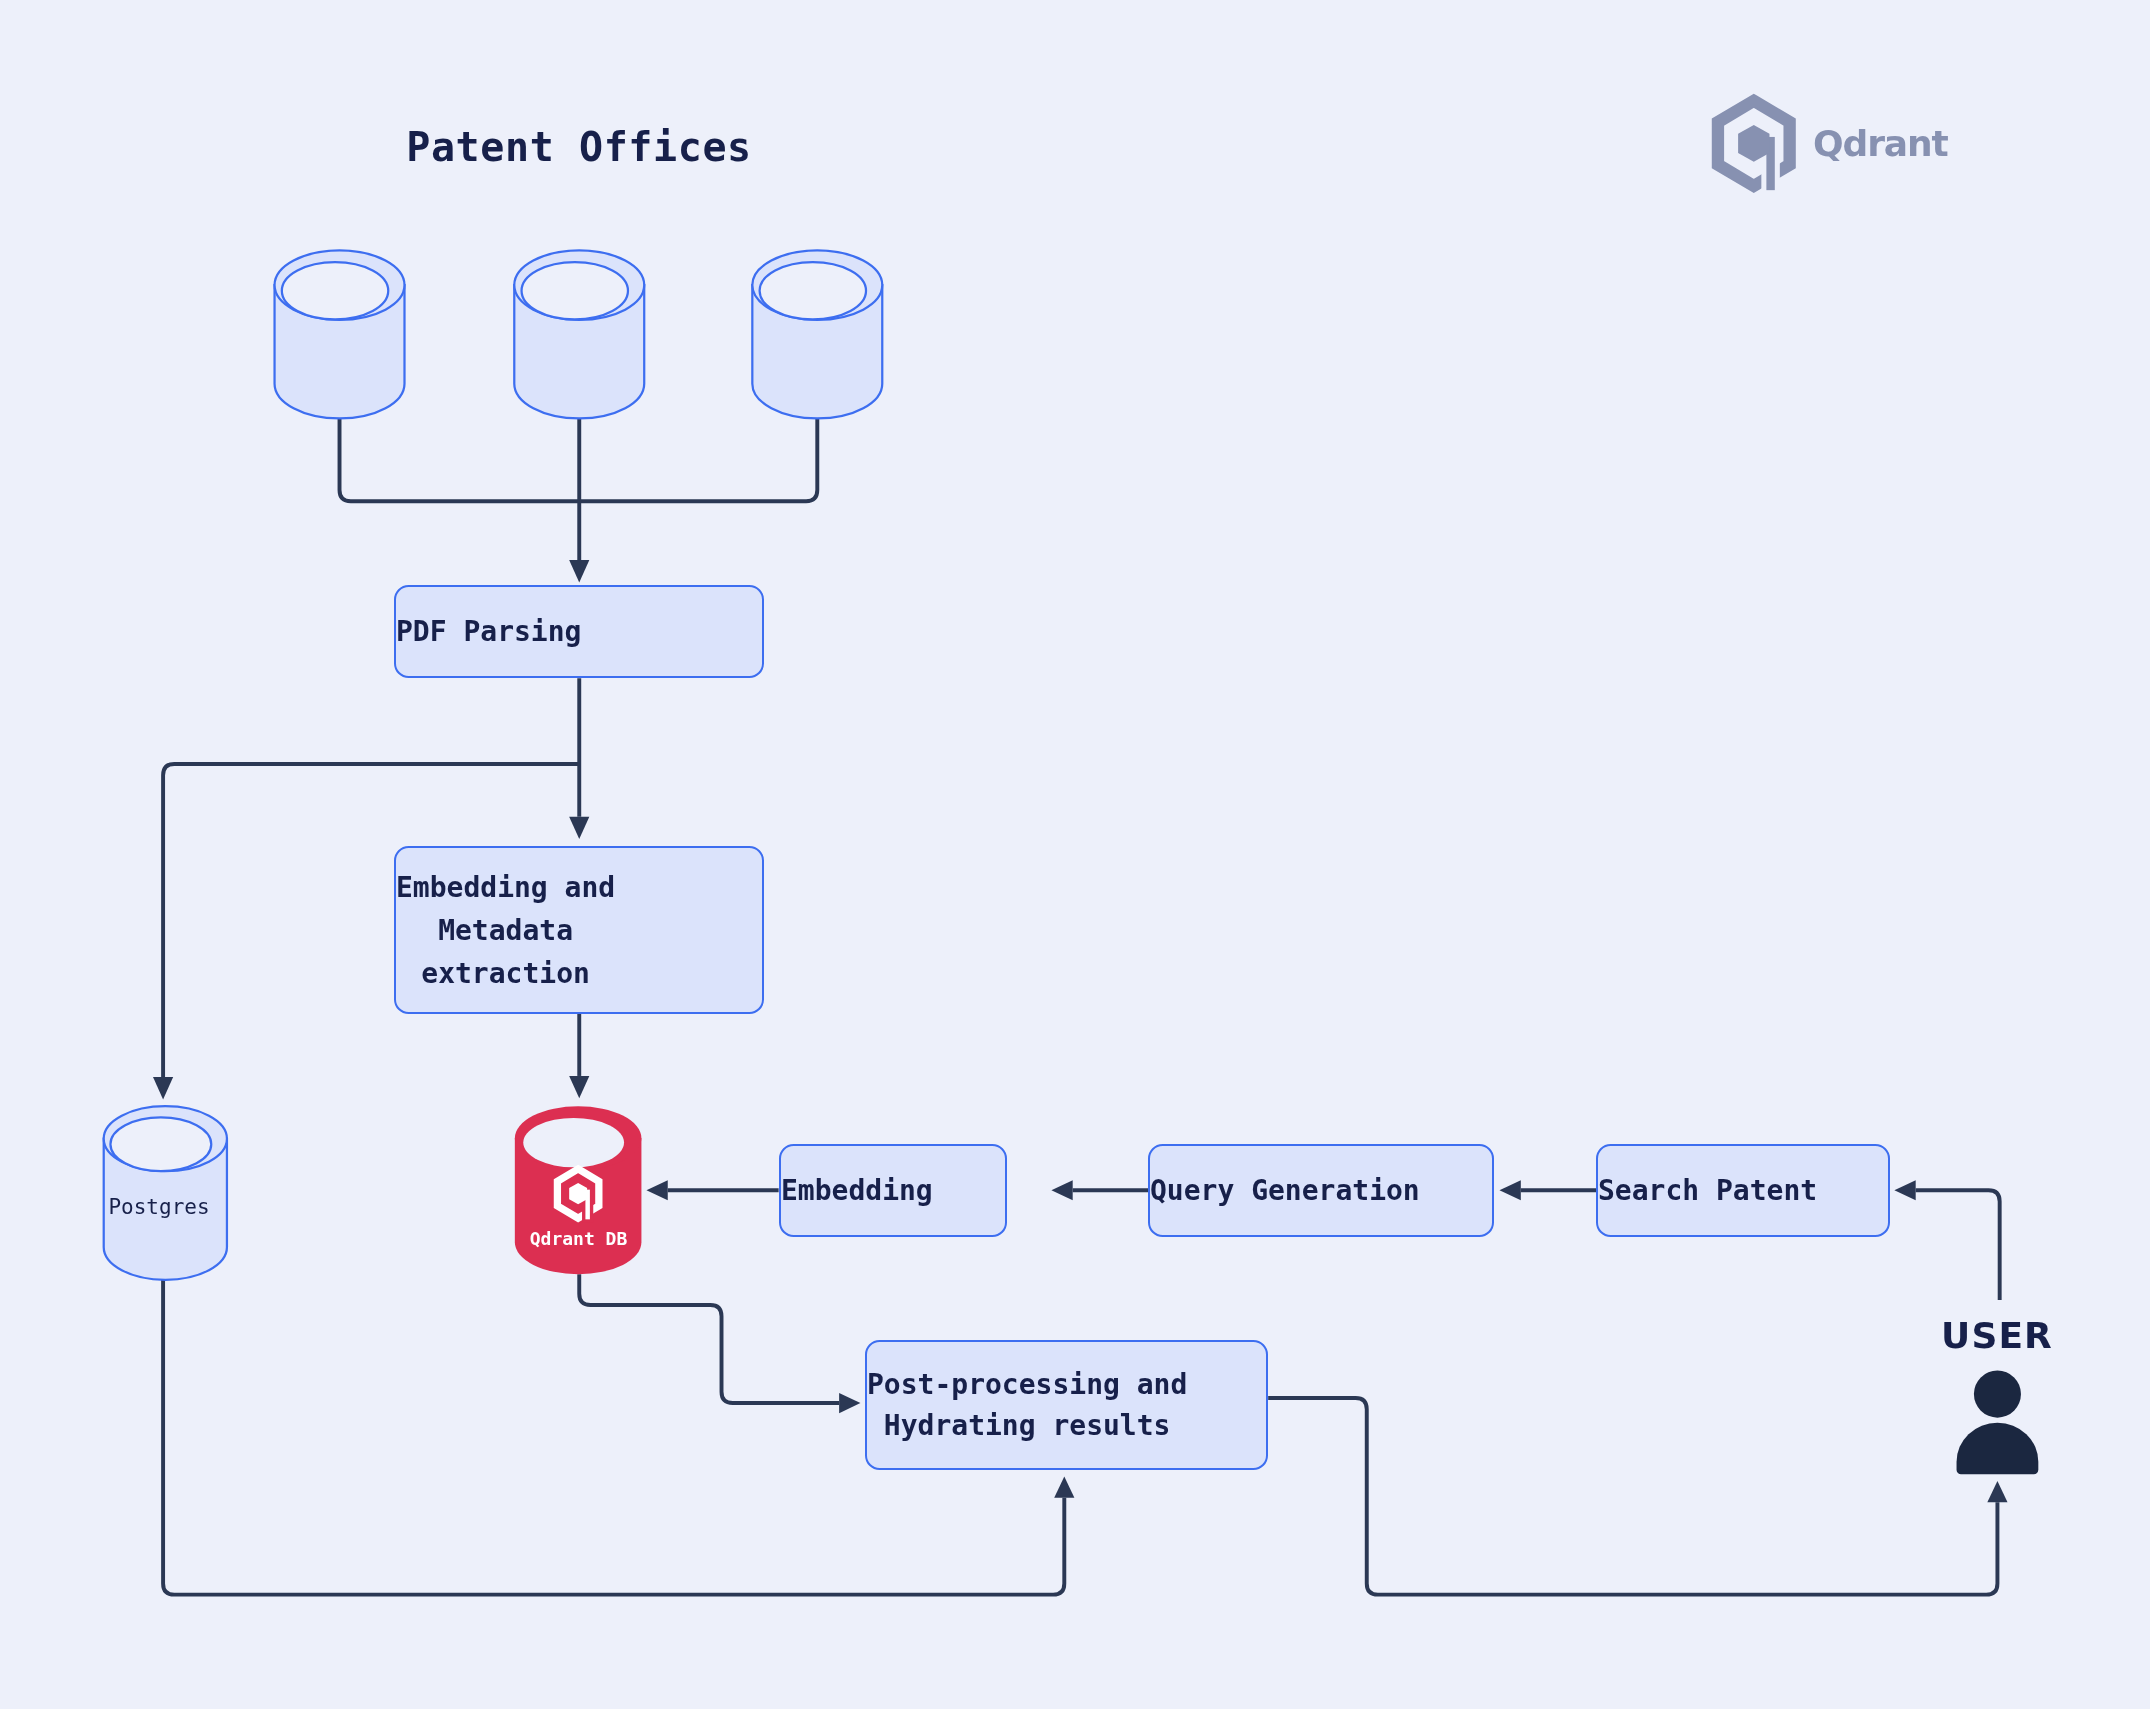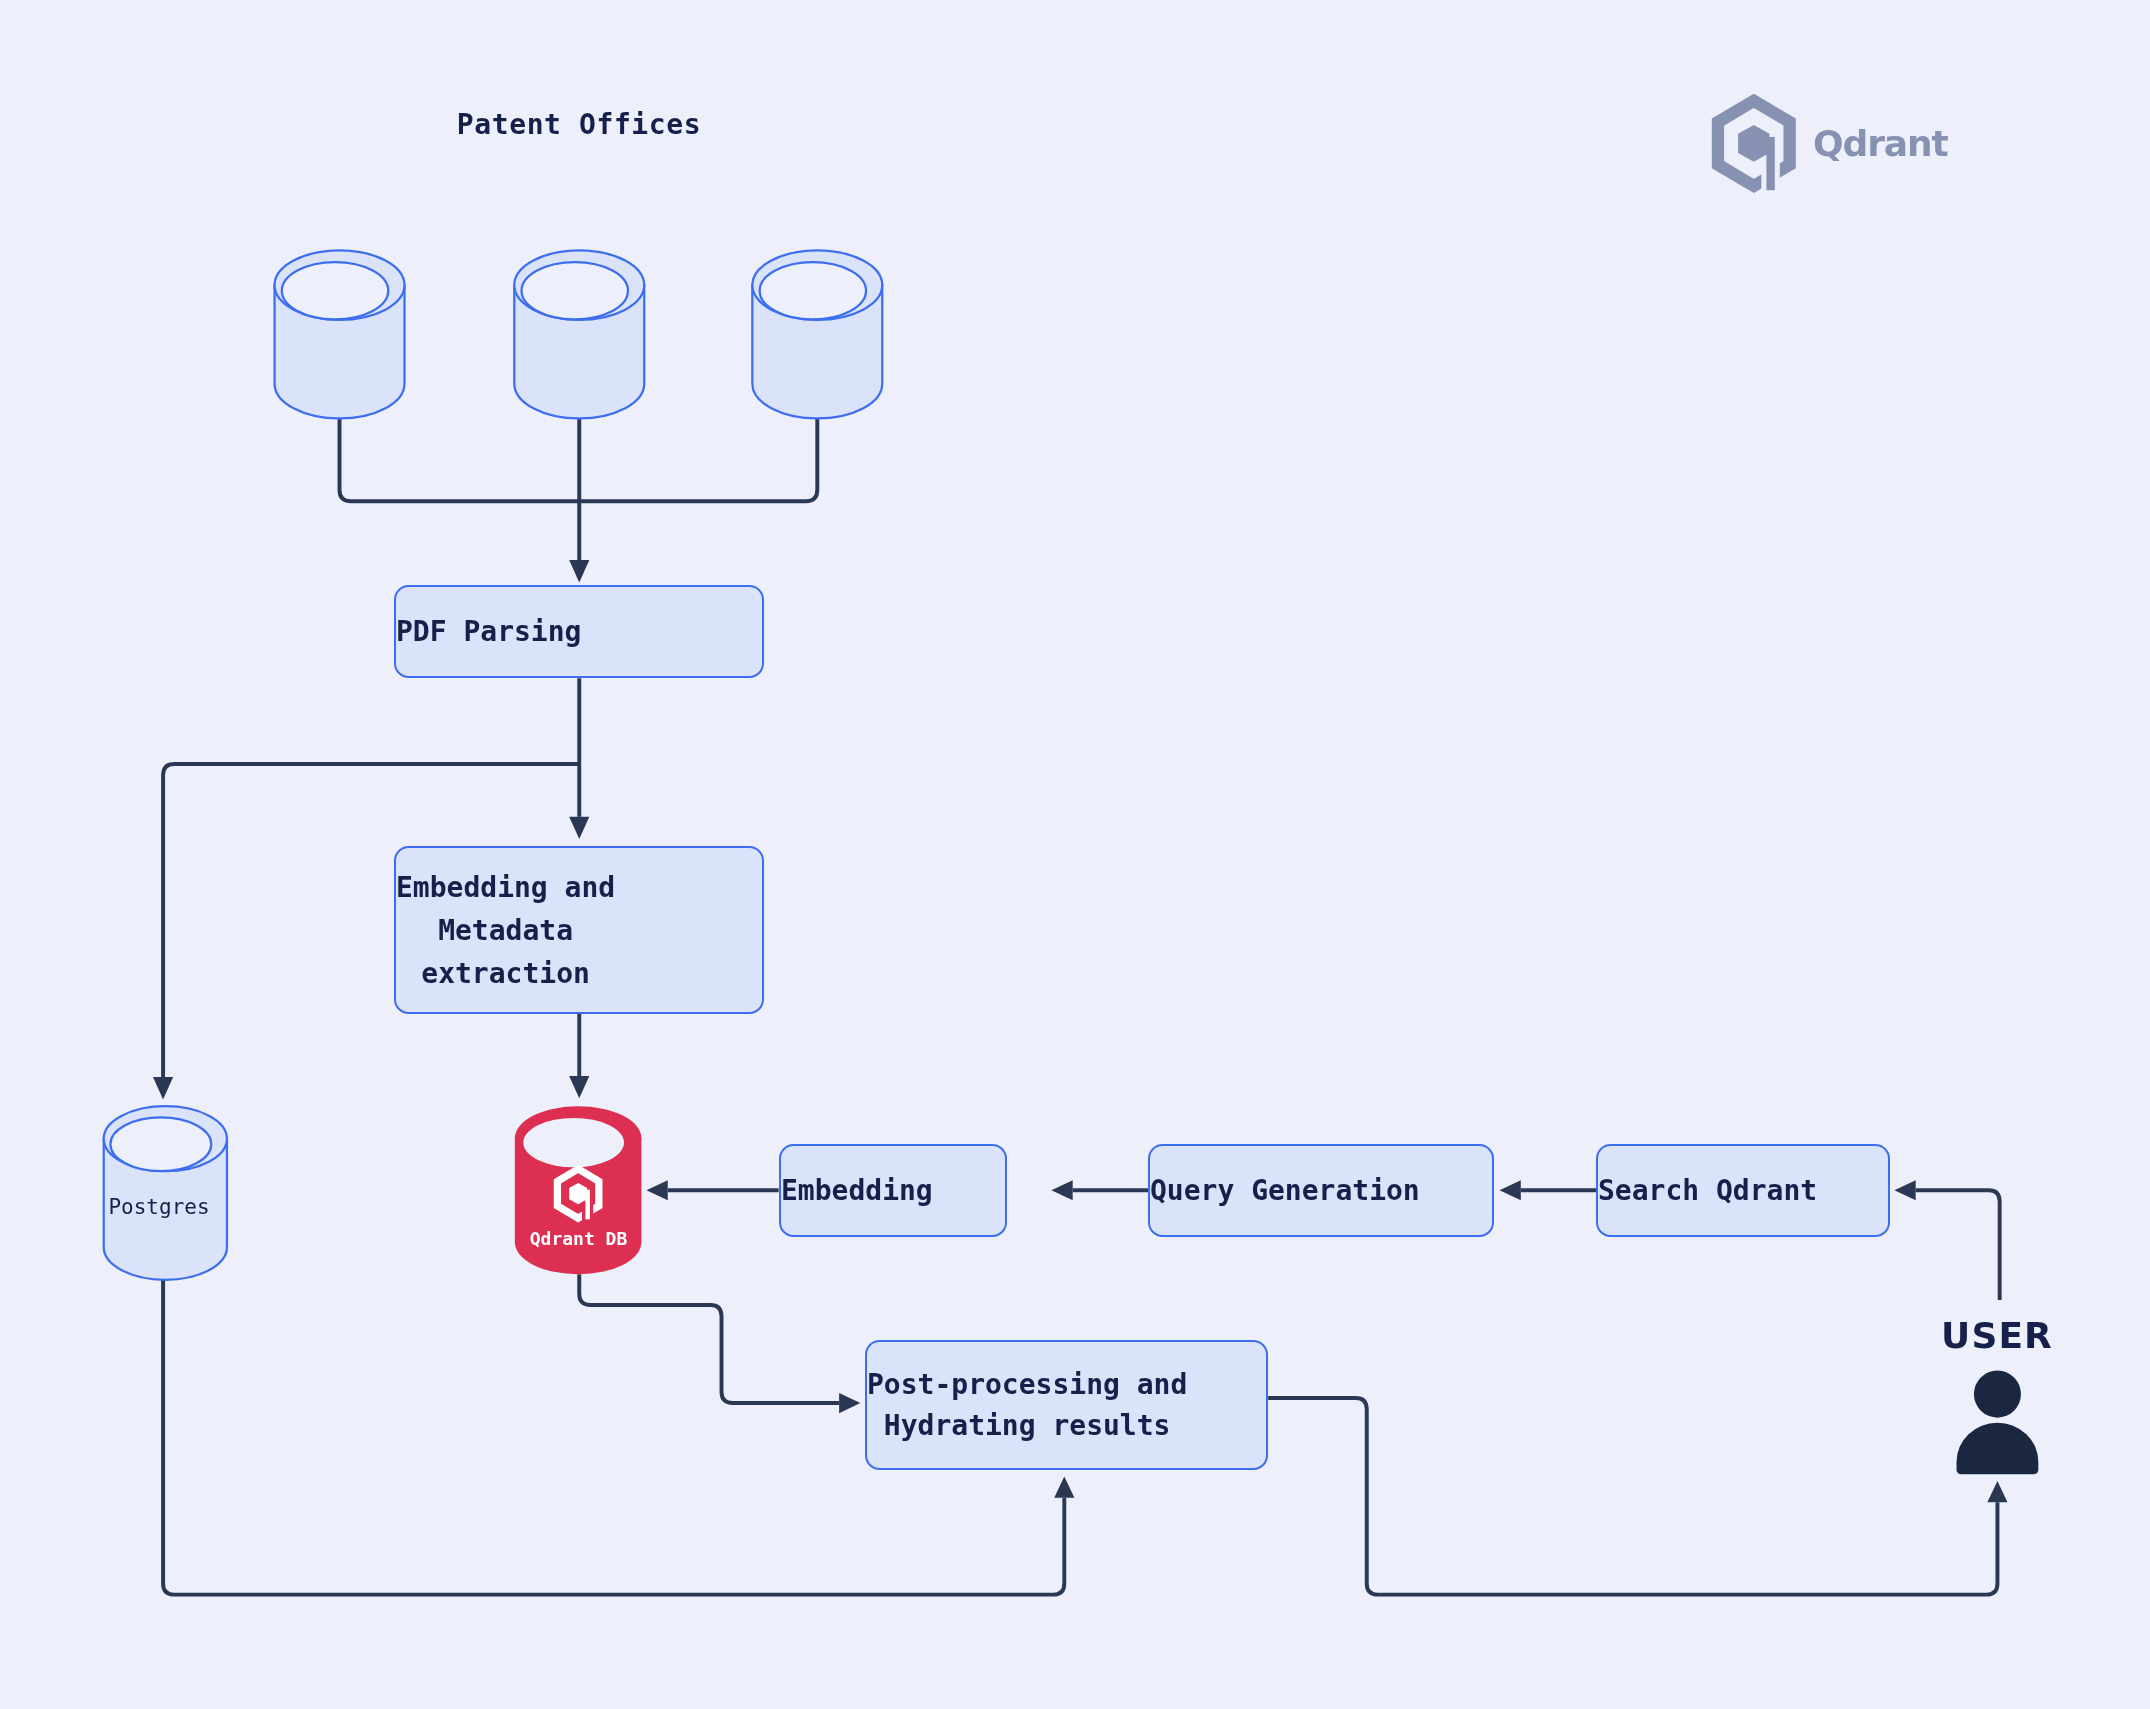--- a/index.html
+++ b/index.html
@@ -29,22 +29,22 @@
   .qring-g{fill:none;stroke:var(--logo-gray);stroke-width:22;}
   .qhex-g{fill:var(--logo-gray);stroke:none;}
   .qtail-g{fill:var(--logo-gray);stroke:var(--bg);stroke-width:9;}
   .person{fill:var(--user-icon);stroke:none;}
 
   .node{position:absolute;box-sizing:border-box;background:var(--node-fill);
     border:2.2px solid var(--node-border);border-radius:14.6px;
     display:flex;align-items:center;justify-content:flex-start;
     color:var(--ink);font-weight:700;font-size:28px;line-height:41px;
     text-align:center;white-space:pre-line;}
-  .title{position:absolute;left:394px;top:108px;width:370px;text-align:center;
-    color:var(--ink);font-weight:700;font-size:28px;letter-spacing:0.6px;white-space:nowrap;}
+  .title{position:absolute;left:394px;top:124px;width:370px;text-align:center;
+    color:var(--ink);font-weight:700;font-size:40px;letter-spacing:0.6px;white-space:nowrap;}
   .logo-word{position:absolute;left:1813px;top:100px;width:258px;height:87px;
     line-height:87px;color:var(--logo-gray);font-family:"DejaVu Sans",sans-serif;
     font-weight:700;font-size:36px;letter-spacing:-1.1px;white-space:nowrap;}
   .pg-label{position:absolute;left:104px;top:1195px;width:110px;text-align:center;
     color:var(--ink);font-weight:500;font-size:21px;white-space:nowrap;}
   .qdb-label{position:absolute;left:515px;top:1228px;width:127px;text-align:center;
     color:var(--white);font-weight:700;font-size:18px;white-space:nowrap;}
   .user-label{position:absolute;left:1930px;top:1315px;width:134px;text-align:center;
     color:var(--ink);font-family:"DejaVu Sans",sans-serif;font-weight:700;
     font-size:36px;letter-spacing:1.1px;white-space:nowrap;}
@@ -144,21 +144,21 @@
 
   <div class="node" style="left:779px;top:1144px;width:228px;height:93px;">
     <span>Embedding</span>
   </div>
 
   <div class="node" style="left:1148px;top:1144px;width:346px;height:93px;">
     <span>Query Generation</span>
   </div>
 
   <div class="node" style="left:1596px;top:1144px;width:294px;height:93px;">
-    <span>Search Qdrant</span>
+    <span>Search Patent</span>
   </div>
 
   <div class="node" style="left:865px;top:1340px;width:403px;height:130px;">
     <span>Post-processing and
 Hydrating results</span>
   </div>
 
   <div class="pg-label">Postgres</div>
   <div class="qdb-label">Qdrant DB</div>
   <div class="user-label">USER</div>

